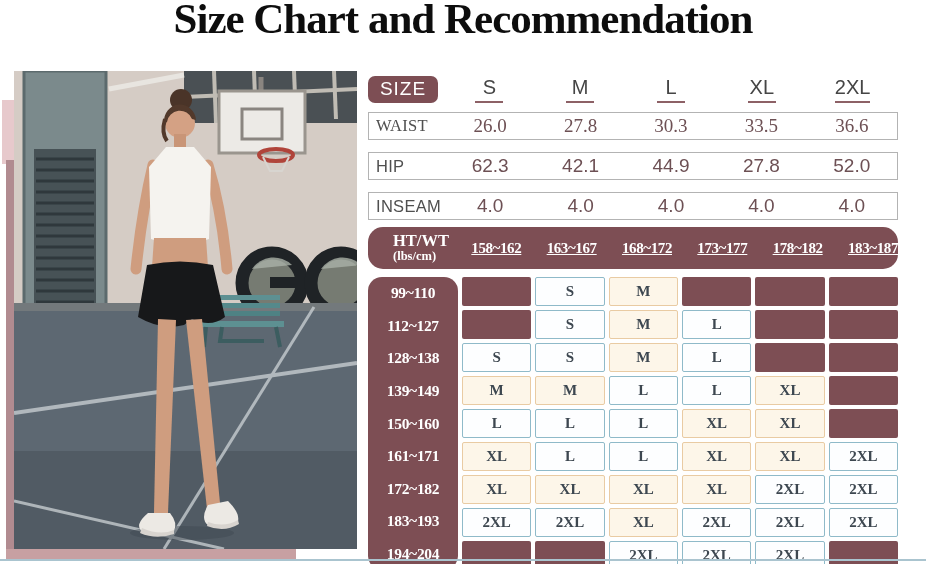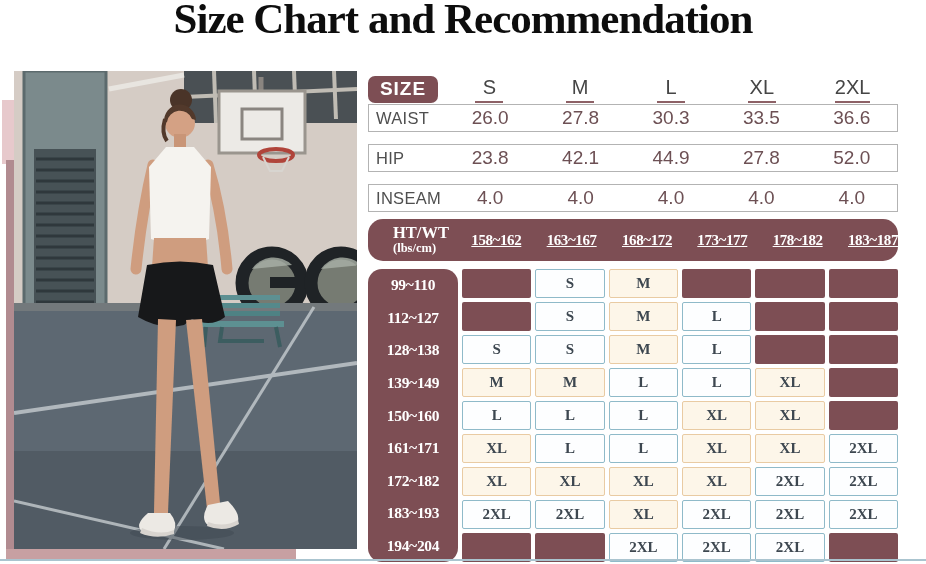--- a/index.html
+++ b/index.html
@@ -19,32 +19,32 @@
   .bottom-strip{position:absolute;left:6px;top:549px;width:290px;height:10px;background:#c7a0a2;z-index:0;}
   .photo{position:absolute;left:14px;top:71px;width:343px;height:478px;z-index:1;overflow:hidden;}
   .photo svg{display:block;}
   .bottom-rule{position:absolute;left:0;top:559px;width:926px;height:2px;background:#aac4cf;z-index:2;}
   
   .tables{position:absolute;left:368px;top:74px;width:530px;z-index:1;}
   .size-head{display:grid;grid-template-columns:76px repeat(5,1fr);align-items:center;height:30px;}
   .size-badge{
     width:70px;height:27px;background:#7d4e54;border-radius:7px;color:#fff;
     display:flex;align-items:center;justify-content:center;
-    font-size:19px;font-weight:700;letter-spacing:1px;text-align:right;
+    font-size:19px;font-weight:400;letter-spacing:1px;text-align:right;
   }
   .size-head-cell{text-align:center;}
   .size-letter{
     display:inline-block;min-width:28px;text-align:center;color:#454545;
     font-size:20px;padding-bottom:2px;border-bottom:2px solid #8d6166;
   }
   .meas-row{
     margin-top:12px;height:26px;border:1px solid #b3b3b3;background:#ffffff;
     display:grid;grid-template-columns:76px repeat(5,1fr);align-items:center;
   }
-  .meas-row.first{margin-top:0;}
+  .meas-row.first{margin-top:8px;font-family:Liberation Serif, serif;}
   .meas-label{padding-left:7px;font-size:16.5px;color:#4f4f4f;letter-spacing:.3px;}
   .meas-val{text-align:center;font-size:19px;color:#6d5054;}
   .ht-head{
     margin-top:7px;height:42px;background:#7d4e54;border-radius:15px;
     display:grid;grid-template-columns:78px repeat(6,1fr);align-items:center;
     color:#fff;font-family:"Liberation Serif","DejaVu Serif",serif;font-weight:700;
   }
   .ht-corner{padding-left:25px;line-height:1.02;}
   .ht-corner .l1{font-size:16.5px;}
   .ht-corner .l2{font-size:12.5px;}
@@ -190,21 +190,21 @@
       <div class="meas-row first">
         <span class="meas-label">WAIST</span>
         <div class="meas-val">26.0</div>
         <div class="meas-val">27.8</div>
         <div class="meas-val">30.3</div>
         <div class="meas-val">33.5</div>
         <div class="meas-val">36.6</div>
       </div>
       <div class="meas-row">
         <span class="meas-label">HIP</span>
-        <div class="meas-val">23.8</div>
+        <div class="meas-val">62.3</div>
         <div class="meas-val">42.1</div>
         <div class="meas-val">44.9</div>
         <div class="meas-val">27.8</div>
         <div class="meas-val">52.0</div>
       </div>
       <div class="meas-row">
         <span class="meas-label">INSEAM</span>
         <div class="meas-val">4.0</div>
         <div class="meas-val">4.0</div>
         <div class="meas-val">4.0</div>

